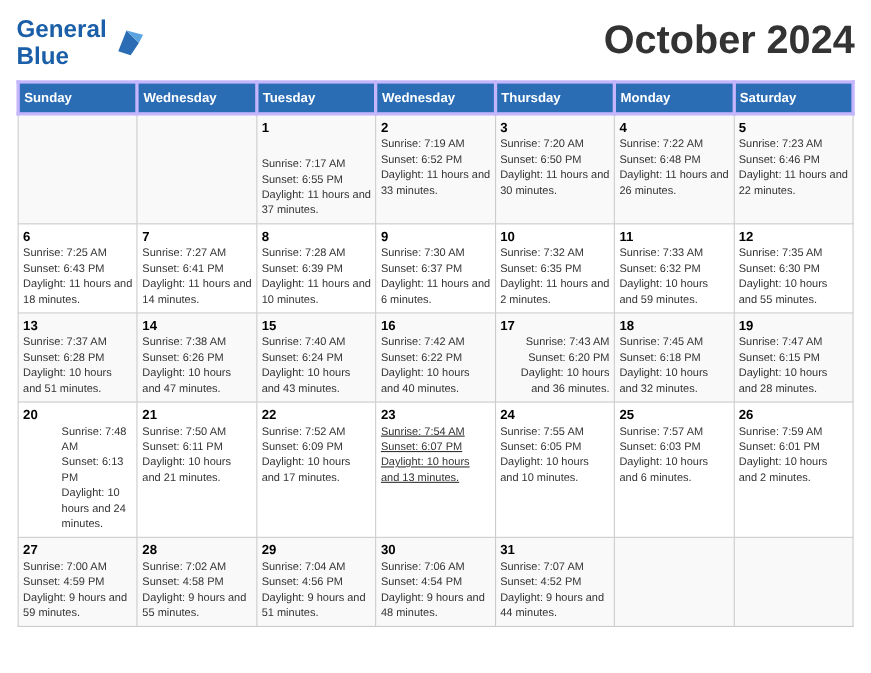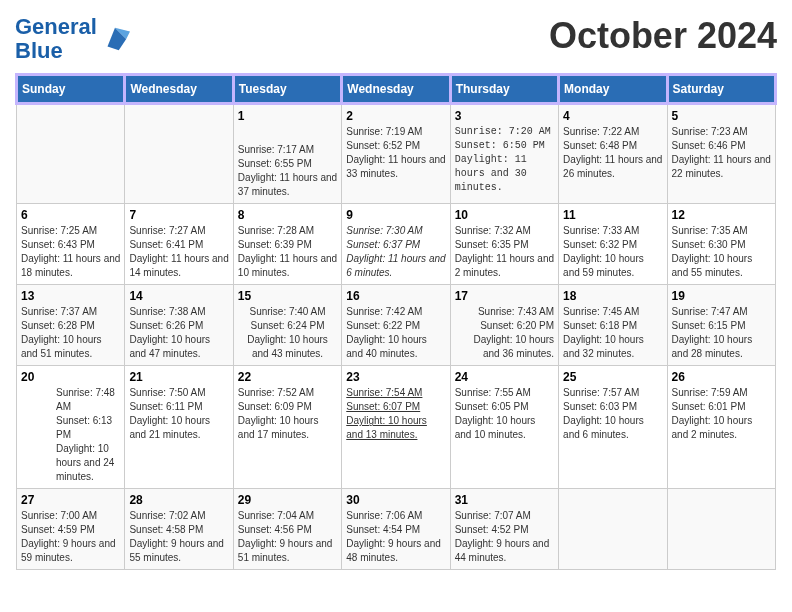--- a/index.html
+++ b/index.html
@@ -131,21 +131,21 @@
 Daylight: 11 hours and 37 minutes.</div>
         </td>
         <td>
           <div class="day-number">2</div>
           <div class="day-info" style="white-space: pre-line;">Sunrise: 7:19 AM
 Sunset: 6:52 PM
 Daylight: 11 hours and 33 minutes.</div>
         </td>
         <td>
           <div class="day-number">3</div>
-          <div class="day-info" style="white-space: pre-line; font-family: Liberation Mono, monospace;">Sunrise: 7:20 AM
+          <div class="day-info" style="white-space: pre-line;">Sunrise: 7:20 AM
 Sunset: 6:50 PM
 Daylight: 11 hours and 30 minutes.</div>
         </td>
         <td>
           <div class="day-number">4</div>
           <div class="day-info" style="white-space: pre-line;">Sunrise: 7:22 AM
 Sunset: 6:48 PM
 Daylight: 11 hours and 26 minutes.</div>
         </td>
         <td>
@@ -169,21 +169,21 @@
 Daylight: 11 hours and 14 minutes.</div>
         </td>
         <td>
           <div class="day-number">8</div>
           <div class="day-info" style="white-space: pre-line;">Sunrise: 7:28 AM
 Sunset: 6:39 PM
 Daylight: 11 hours and 10 minutes.</div>
         </td>
         <td>
           <div class="day-number">9</div>
-          <div class="day-info" style="white-space: pre-line; font-style: italic;">Sunrise: 7:30 AM
+          <div class="day-info" style="white-space: pre-line;">Sunrise: 7:30 AM
 Sunset: 6:37 PM
 Daylight: 11 hours and 6 minutes.</div>
         </td>
         <td>
           <div class="day-number">10</div>
           <div class="day-info" style="white-space: pre-line;">Sunrise: 7:32 AM
 Sunset: 6:35 PM
 Daylight: 11 hours and 2 minutes.</div>
         </td>
         <td>
@@ -207,21 +207,21 @@
 Daylight: 10 hours and 51 minutes.</div>
         </td>
         <td>
           <div class="day-number">14</div>
           <div class="day-info" style="white-space: pre-line;">Sunrise: 7:38 AM
 Sunset: 6:26 PM
 Daylight: 10 hours and 47 minutes.</div>
         </td>
         <td>
           <div class="day-number">15</div>
-          <div class="day-info" style="white-space: pre-line; text-align: center;">Sunrise: 7:40 AM
+          <div class="day-info" style="white-space: pre-line;">Sunrise: 7:40 AM
 Sunset: 6:24 PM
 Daylight: 10 hours and 43 minutes.</div>
         </td>
         <td>
           <div class="day-number">16</div>
           <div class="day-info" style="white-space: pre-line;">Sunrise: 7:42 AM
 Sunset: 6:22 PM
 Daylight: 10 hours and 40 minutes.</div>
         </td>
         <td>

